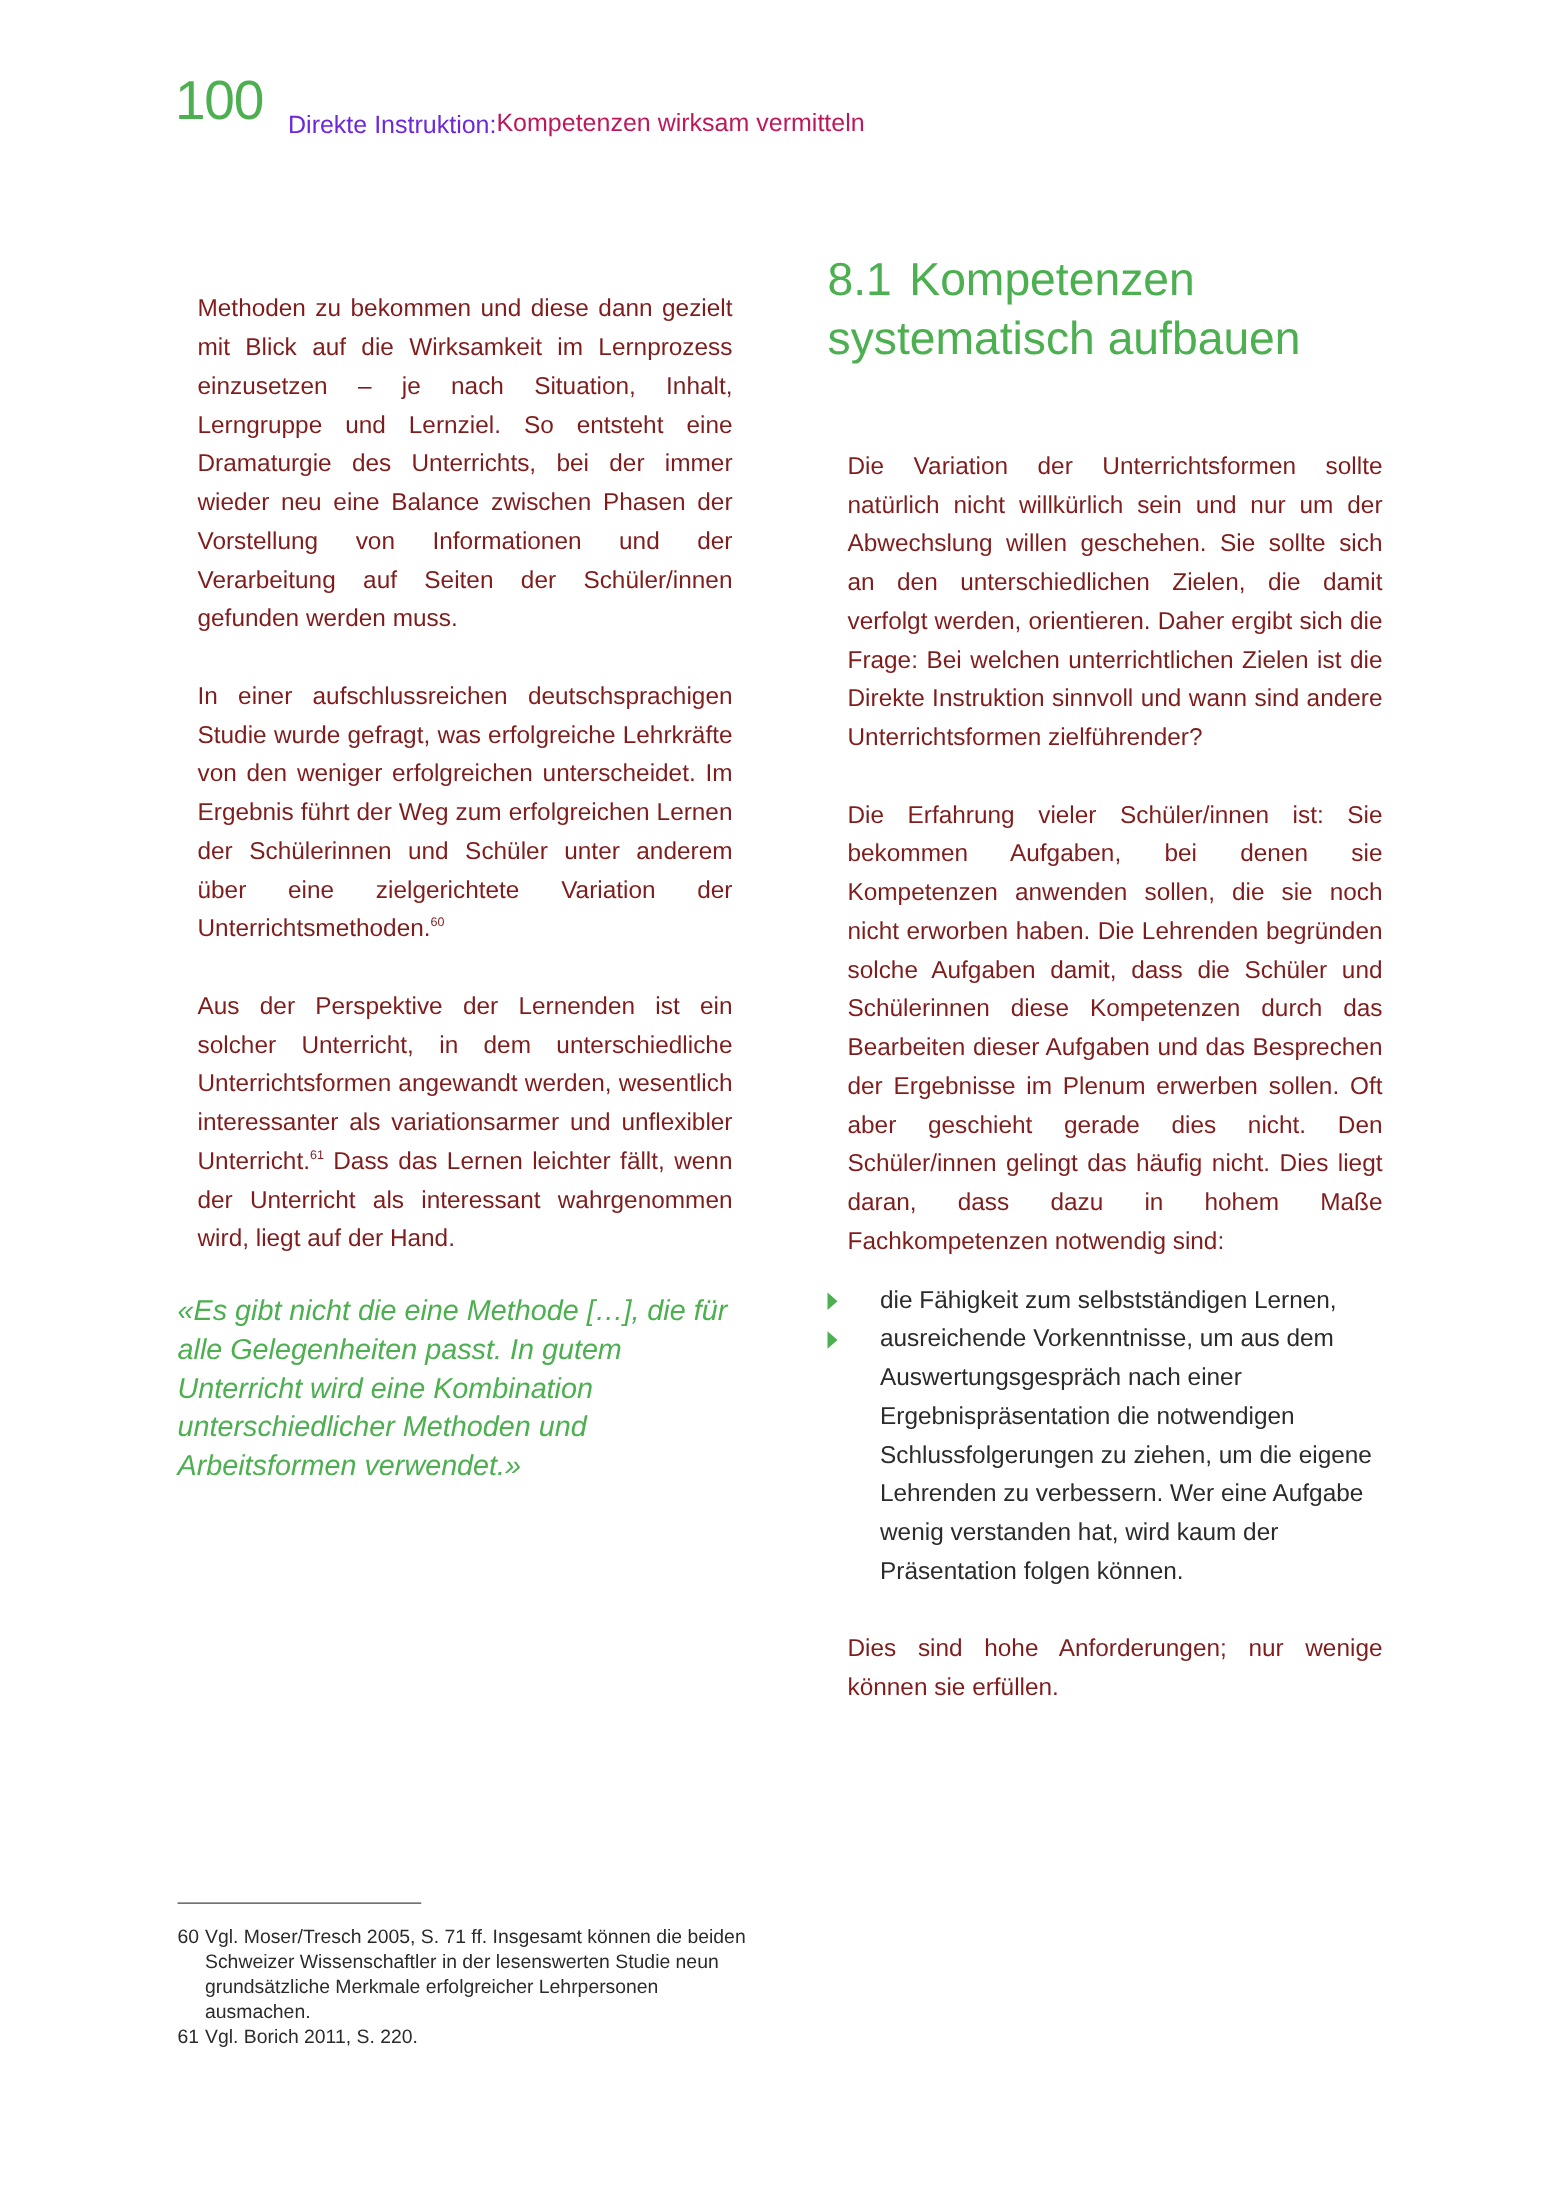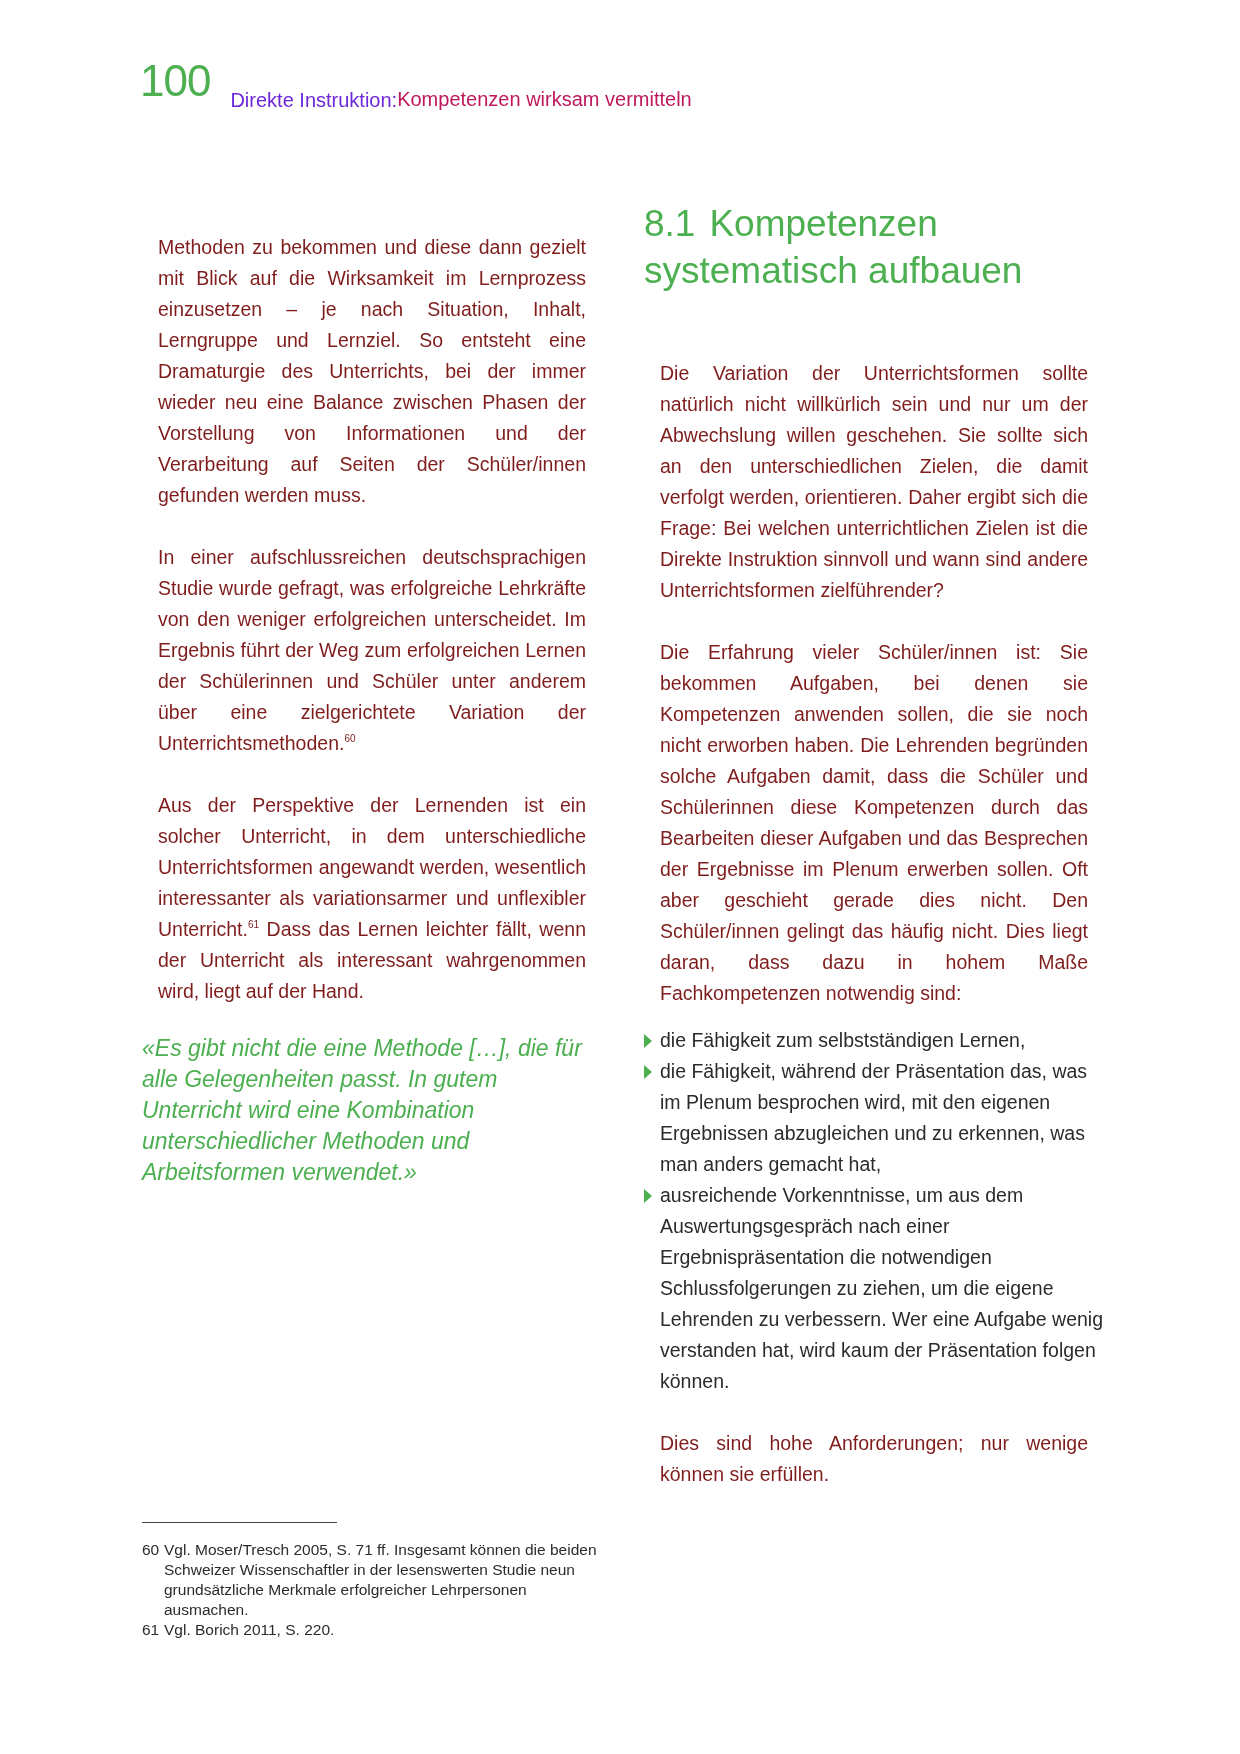--- a/index.html
+++ b/index.html
@@ -5,42 +5,42 @@
   html, body { margin: 0; padding: 0; background: #ffffff; }
   body { width: 1240px; height: 1754px; position: relative; overflow: hidden;
          font-family: "Liberation Sans", "DejaVu Sans", sans-serif; color: #2b2b2b; }
   .header { position: absolute; left: 140px; top: 56px; height: 50px; display: flex; align-items: center; }
   .page-num { font-size: 44px; color: #4caf50; font-weight: 300; letter-spacing: -1px; margin-right: 20px; line-height: 50px; }
   .header-title { font-size: 20px; color: #6d28d9; margin-top: 38px; }
   .header-subtitle { font-size: 20px; color: #be185d; margin-top: 36px; }
 
   .col { position: absolute; width: 460px; }
   .col-left { left: 142px; top: 216px; }
-  .col-right { left: 644px; top: 200px; }
+  .col-right { left: 662px; top: 200px; }
 
   p.body { margin: 16px; font-size: 19.5px; line-height: 31px; text-align: justify; color: #7f1d1d; }
   p.body + p.body { margin-top: 31px; }
   sup { font-size: 10px; vertical-align: 8px; line-height: 0; }
 
   .quote { margin: 26px 0 0 0; font-size: 23px; line-height: 31px; font-style: italic; color: #4caf50; }
   .quote-source { margin-top: 36px; font-size: 19.5px; line-height: 31px; }
 
   .fn-rule { position: absolute; left: 142px; top: 1522px; width: 195px; height: 1px; background: #444; }
   .footnotes { position: absolute; left: 142px; top: 1540px; width: 460px; font-size: 15.5px; line-height: 20px; color: #2b2b2b; }
   .fn { display: flex; }
   .fn-num { width: 22px; flex: none; }
   .fn-text { flex: 1; }
 
   .section-heading { font-size: 37px; line-height: 47px; color: #4caf50; margin: 0; font-weight: normal; }
   .section-heading .num { margin-right: 14px; }
   .right-body { margin-top: 64px; }
   .right-body p.body + p.body { margin-top: 31px; }
 
   ul.bullets { list-style: none; margin: 0; padding: 0; }
-  ul.bullets li { position: relative; padding-left: 16px; font-size: 19.5px; line-height: 31px; color: #2b2b2b; }
+  ul.bullets li { position: relative; padding-left: 42px; font-size: 19.5px; line-height: 31px; color: #2b2b2b; }
   ul.bullets li .tri { position: absolute; left: 0; top: 9px; width: 0; height: 0;
        border-top: 7px solid transparent; border-bottom: 7px solid transparent; border-left: 8px solid #4caf50; }
   .after-list { margin-top: 31px; }
 </style>
 </head>
 <body>
 
 <div class="header">
   <span class="page-num">100</span>
   <span class="header-title">Direkte Instruktion: </span>
@@ -68,20 +68,19 @@
 
 <div class="col col-right">
   <h2 class="section-heading">
     <span class="num">8.1</span><span>Kompetenzen systematisch aufbauen</span>
   </h2>
   <div class="right-body">
     <p class="body">Die Variation der Unterrichtsformen sollte natürlich nicht willkürlich sein und nur um der Abwechslung willen geschehen. Sie sollte sich an den unterschiedlichen Zielen, die damit verfolgt werden, orientieren. Daher ergibt sich die Frage: Bei welchen unterrichtlichen Zielen ist die Direkte Instruktion sinnvoll und wann sind andere Unterrichtsformen zielführender?</p>
     <p class="body">Die Erfahrung vieler Schüler/innen ist: Sie bekommen Aufgaben, bei denen sie Kompetenzen anwenden sollen, die sie noch nicht erworben haben. Die Lehrenden begründen solche Aufgaben damit, dass die Schüler und Schülerinnen diese Kompetenzen durch das Bearbeiten dieser Aufgaben und das Besprechen der Ergebnisse im Plenum erwerben sollen. Oft aber geschieht gerade dies nicht. Den Schüler/innen gelingt das häufig nicht. Dies liegt daran, dass dazu in hohem Maße Fachkompetenzen notwendig sind:</p>
     <ul class="bullets">
       <li><span class="tri"></span><span>die Fähigkeit zum selbstständigen Lernen,</span></li>
-      <li><span class="tri"></span><span>die Fähigkeit, während der Präsentation das, was im Plenum besprochen wird, mit den eigenen Ergebnissen abzugleichen und zu erkennen, was man anders gemacht hat,</span></li>
       <li><span class="tri"></span><span>ausreichende Vorkenntnisse, um aus dem Auswertungsgespräch nach einer Ergebnispräsentation die notwendigen Schlussfolgerungen zu ziehen, um die eigene Lehrenden zu verbessern. Wer eine Aufgabe wenig verstanden hat, wird kaum der Präsentation folgen können.</span></li>
     </ul>
     <div class="after-list">
       <p class="body">Dies sind hohe Anforderungen; nur wenige können sie erfüllen.</p>
     </div>
   </div>
 </div>
 
 </body></html>

